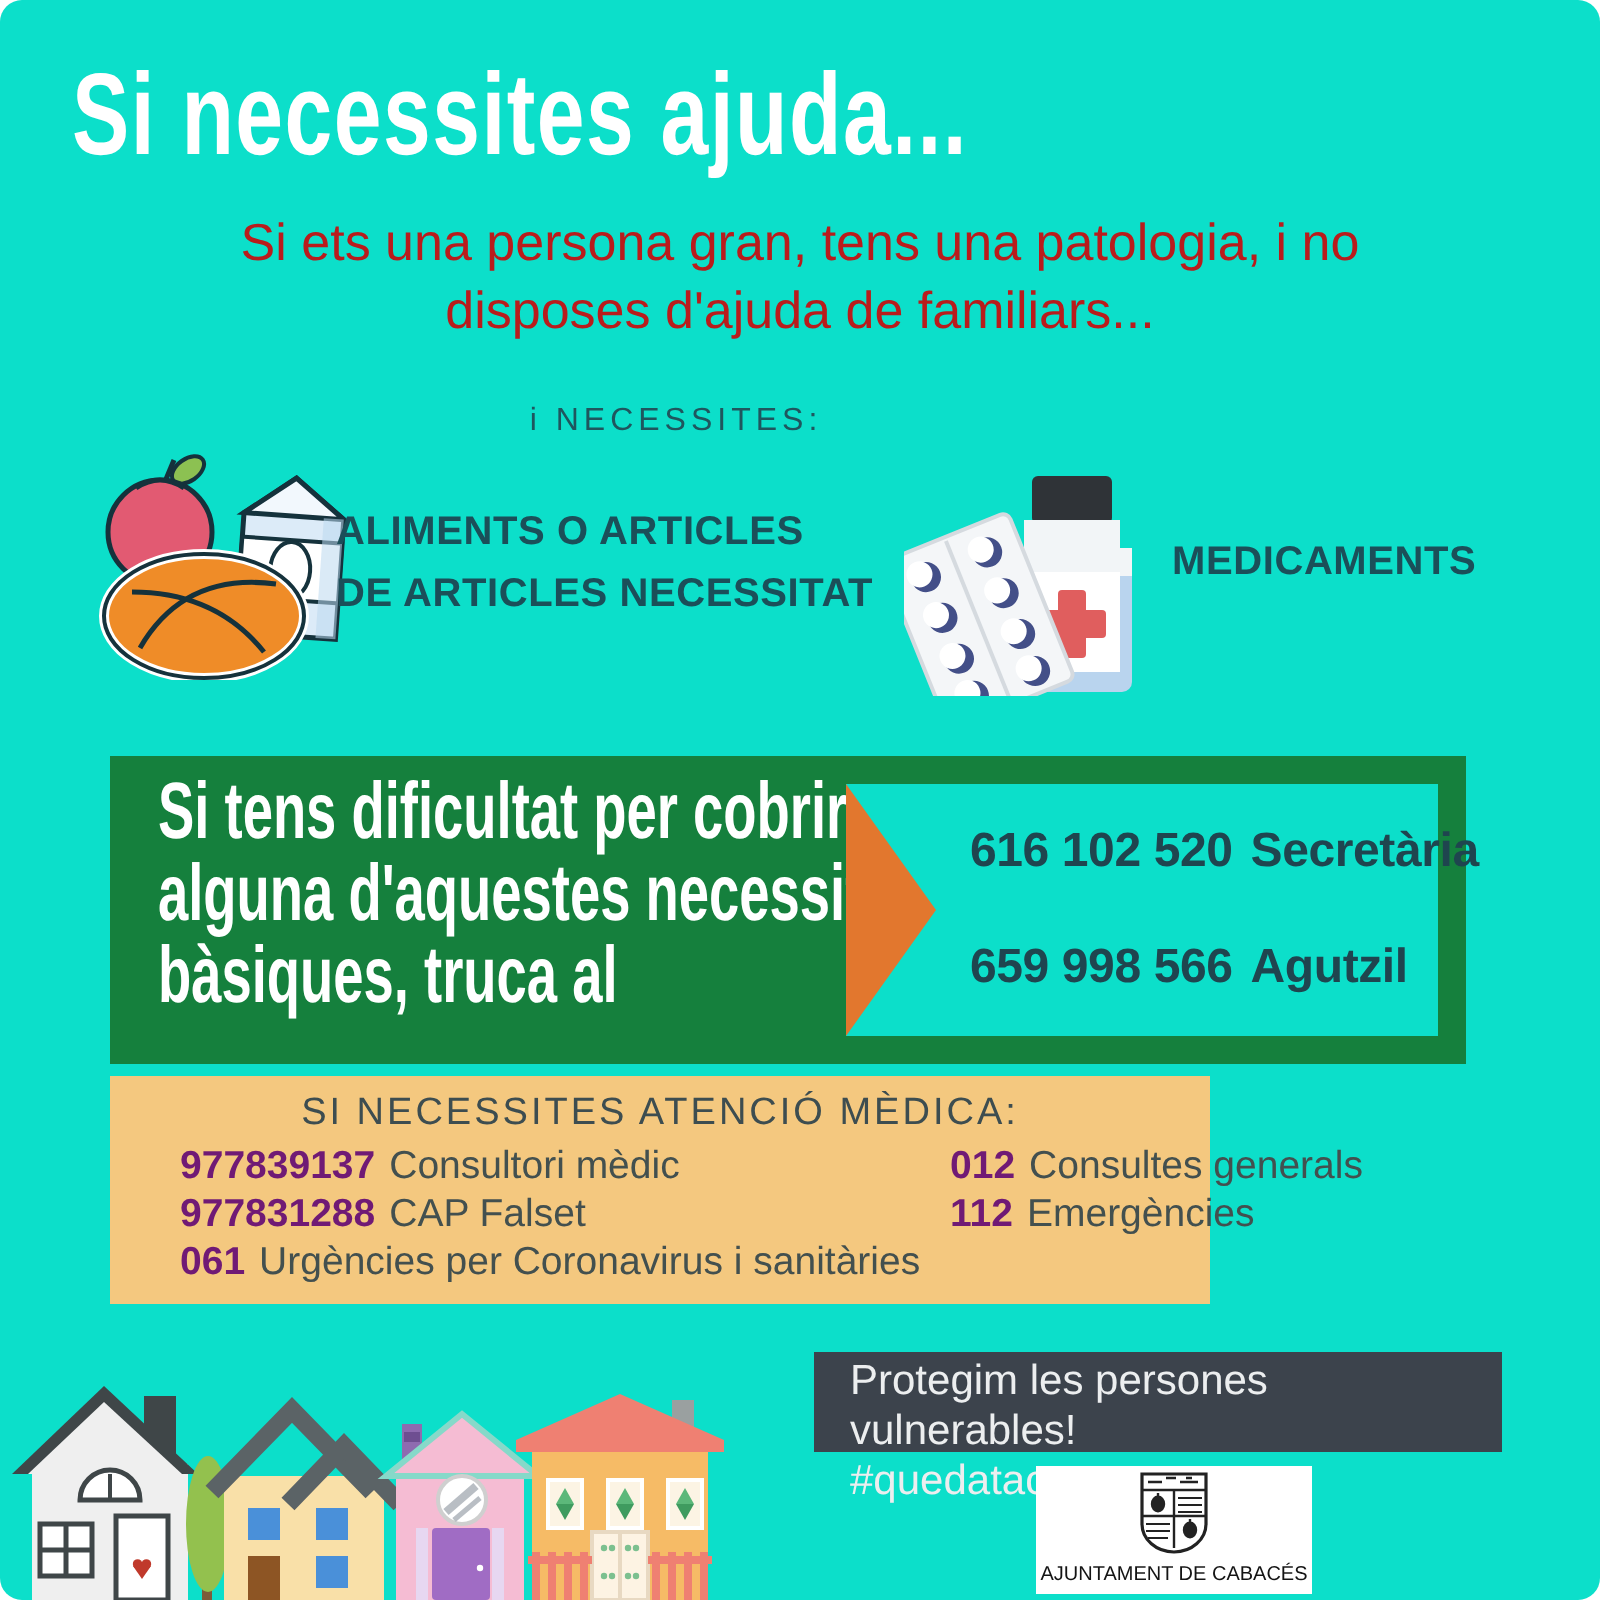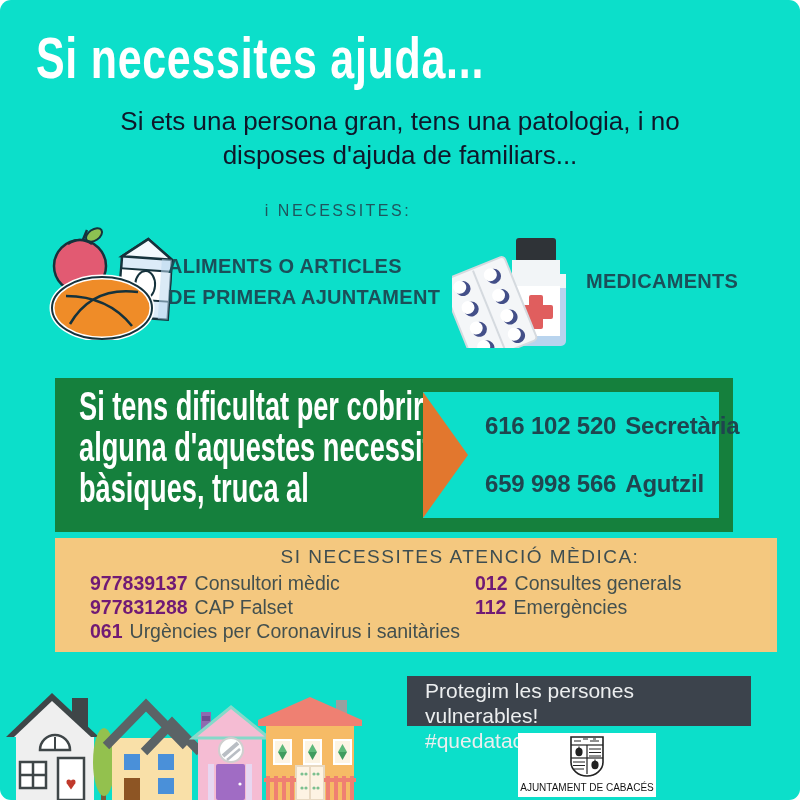--- a/index.html
+++ b/index.html
@@ -2,41 +2,41 @@
 <html><head>
 <meta charset="utf-8">
 <style>
   html,body{margin:0;padding:0;}
   body{font-family:"Liberation Sans", sans-serif;}
   #poster{position:relative;width:800px;height:800px;background:#0CDFCA;overflow:hidden;border-radius:11px;}
   .abs{position:absolute;}
 
   #title{left:36px;top:24px;font-weight:bold;font-size:58px;color:#FFFFFF;
          transform:scaleX(.74);transform-origin:0 0;white-space:nowrap;letter-spacing:1px;}
-  #subtitle{left:0;top:104px;width:800px;text-align:center;font-size:26px;line-height:34px;color:#0f172a;}
+  #subtitle{left:0;top:104px;width:800px;text-align:center;font-size:26px;line-height:34px;color:#b91c1c;}
   #needs-header{left:0;top:202px;width:676px;text-align:center;font-size:16px;letter-spacing:2.5px;color:#1F565E;}
 
   #food-icon{left:42px;top:226px;}
   #food-label{left:168px;top:251px;width:288px;font-weight:bold;font-size:20px;
               line-height:31px;color:#1B4F59;letter-spacing:.3px;}
   #meds-icon{left:452px;top:232px;}
   #meds-label{left:586px;top:270px;font-weight:bold;font-size:20px;color:#1B4F59;letter-spacing:.3px;}
 
   #help-banner{left:55px;top:378px;width:678px;height:154px;background:#15803d;}
   #banner-text{position:absolute;left:24px;top:8px;color:#FFFFFF;font-weight:bold;font-size:40px;
                line-height:41px;transform:scaleX(.68);transform-origin:0 0;white-space:nowrap;}
   #banner-panel{position:absolute;left:368px;top:14px;width:296px;height:126px;background:#0CDFCA;}
   #banner-arrow{position:absolute;left:0;top:0;width:0;height:0;
                 border-top:63px solid transparent;border-bottom:63px solid transparent;
                 border-left:45px solid #E2772E;}
   .contact{position:absolute;left:62px;font-weight:bold;font-size:24px;color:#1F454F;white-space:nowrap;letter-spacing:-.2px;}
   #contact-0{top:20px;} #contact-1{top:78px;}
   .contact .phone{margin-right:9px;}
 
-  #medical-box{left:55px;top:538px;width:678px;height:114px;background:#F4C87F;padding-left:44px;}
+  #medical-box{left:55px;top:538px;width:550px;height:114px;background:#F4C87F;}
   #medical-title{position:absolute;top:8px;width:100%;text-align:center;font-size:19px;
                  letter-spacing:1.5px;color:#3D4D50;}
   .med-entry{position:absolute;font-size:19.5px;color:#43504F;white-space:nowrap;}
   .med-entry .num{font-weight:bold;margin-right:7px;color:#701a75;}
   #ml-0{left:35px;top:34px;} #ml-1{left:35px;top:58px;} #ml-2{left:35px;top:82px;}
   #mr-0{left:420px;top:34px;} #mr-1{left:420px;top:58px;}
 
   #houses{left:0;top:688px;}
 
   #protect-box{left:407px;top:676px;width:344px;height:50px;background:#3C434C;
@@ -78,21 +78,21 @@
     <g>
       <ellipse cx="60" cy="82" rx="50" ry="31" fill="#EF8C28" stroke="#FFFFFF" stroke-width="5"></ellipse>
       <ellipse cx="60" cy="82" rx="50" ry="31" fill="none" stroke="#15323C" stroke-width="2"></ellipse>
       <path d="M28,98 Q50,60 96,66" fill="none" stroke="#15323C" stroke-width="2.5"></path>
       <path d="M24,70 Q66,70 90,100" fill="none" stroke="#15323C" stroke-width="2.5"></path>
     </g>
   </svg>
 
   <div class="abs" id="food-label">
     <div>ALIMENTS O ARTICLES</div>
-    <div>DE PRIMERA AJUNTAMENT</div>
+    <div>DE ARTICLES NECESSITAT</div>
   </div>
 
   <svg class="abs" id="meds-icon" width="134" height="116" viewBox="0 0 134 116">
     <g>
       <rect x="64" y="6" width="40" height="24" rx="3" fill="#2F3337"></rect>
       <rect x="60" y="28" width="48" height="16" fill="#F2F5F7"></rect>
       <rect x="54" y="42" width="60" height="72" rx="5" fill="#B9D4EE"></rect>
       <rect x="54" y="42" width="60" height="14" fill="#F2F5F7"></rect>
       <rect x="60" y="54" width="48" height="50" fill="#FFFFFF"></rect>
       <g>

